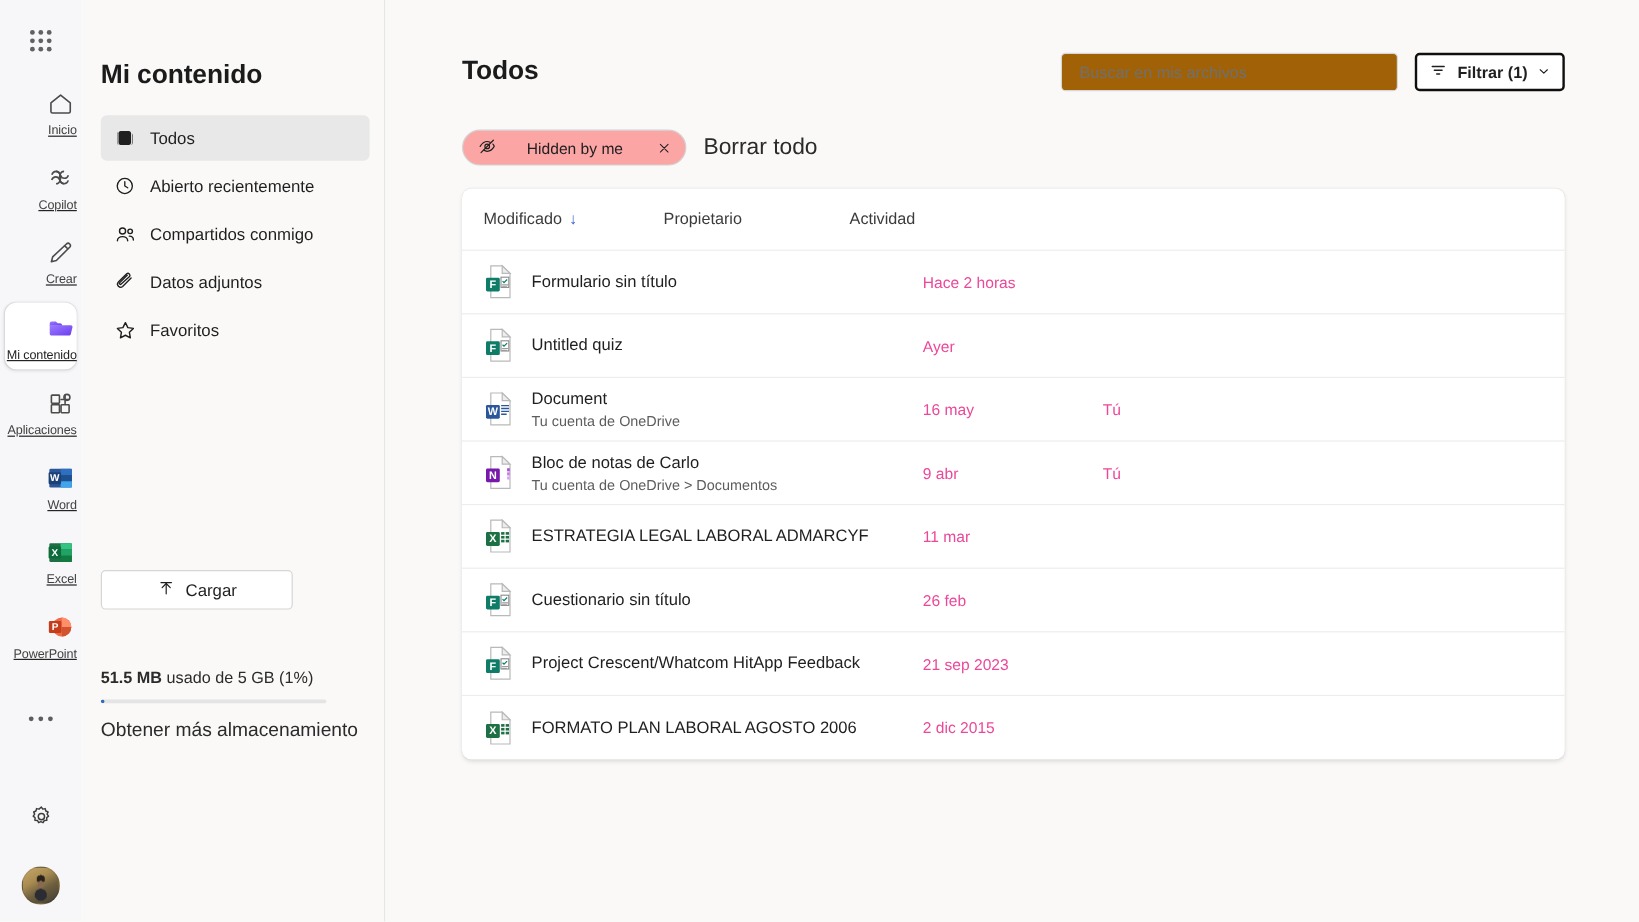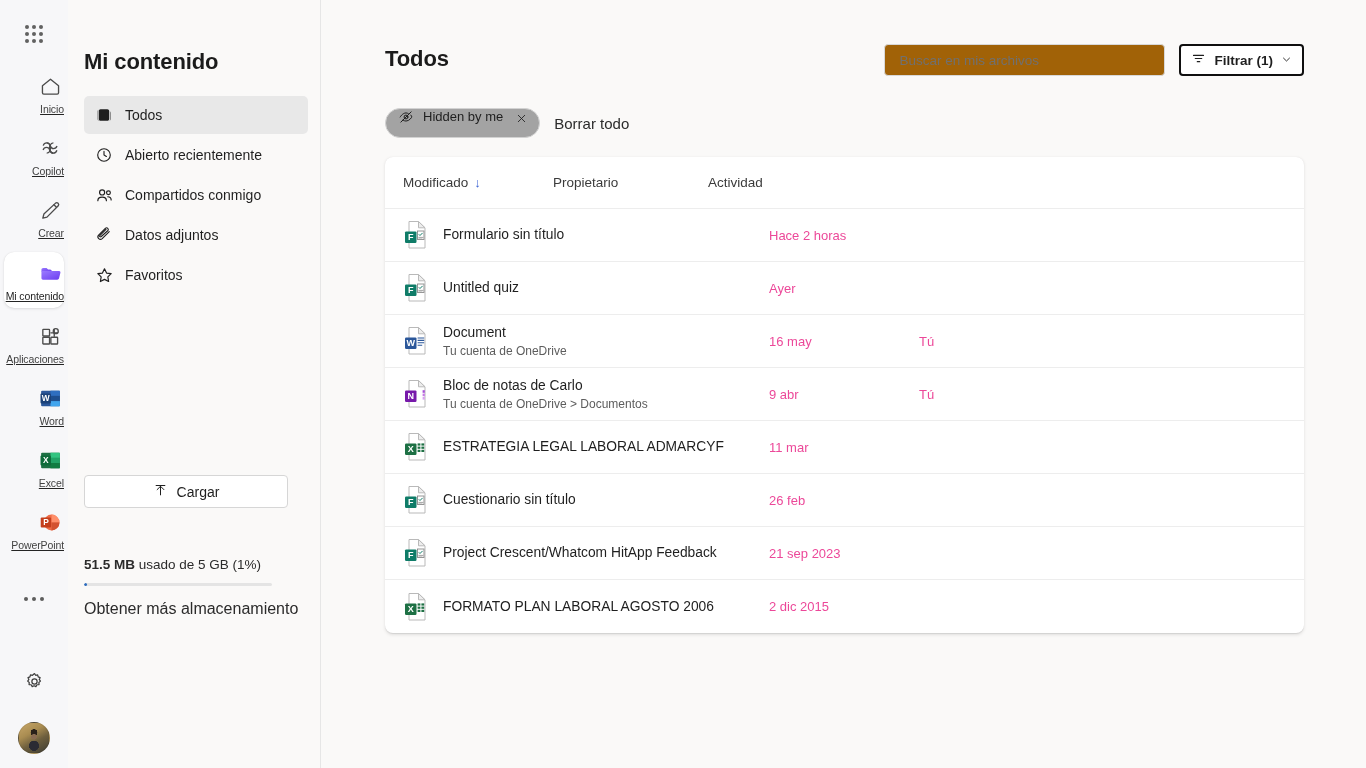--- a/index.html
+++ b/index.html
@@ -209,21 +209,21 @@
     line-height: 20px;
   }
   .nav-item.active .nav-text { font-weight: 400; }
 
   .sidebar-footer {
     margin-top: auto;
     padding: 0 16px 150px 16px;
   }
 
   .upload-btn {
-    width: 204px;
+    width: 160px;
     height: 33px;
     border: 1px solid #d6d6d6;
     background: #ffffff;
     border-radius: 4px;
     display: flex;
     align-items: center;
     justify-content: center;
     cursor: pointer;
     font-size: 14px;
     color: #1f1f1f;
@@ -335,37 +335,37 @@
     margin-top: 20px;
     display: flex;
     align-items: center;
     gap: 14px;
     height: 30px;
   }
   .chip {
     height: 30px;
     border: 1px solid #d2d2d2;
     border-radius: 16px;
-    background: #a3a3a3;
-    display: flex;
-    align-items: flex-start;
+    background: #fca5a5;
+    display: flex;
+    align-items: center;
     padding: 0 9px 0 12px;
-    gap: 9px;
+    gap: 25px;
     cursor: pointer;
     font-size: 13px;
     color: #1f1f1f;
   }
   .chip-close {
     width: 18px; height: 18px;
     display: flex; align-items: center; justify-content: center;
     cursor: pointer;
     border-radius: 50%;
   }
   .clear-all {
-    font-size: 15px;
+    font-size: 19px;
     color: #2b2b2b;
     cursor: pointer;
   }
 
   
   .table-card {
     margin-top: 19px;
     width: 919px;
     background: #ffffff;
     border-radius: 8px;

